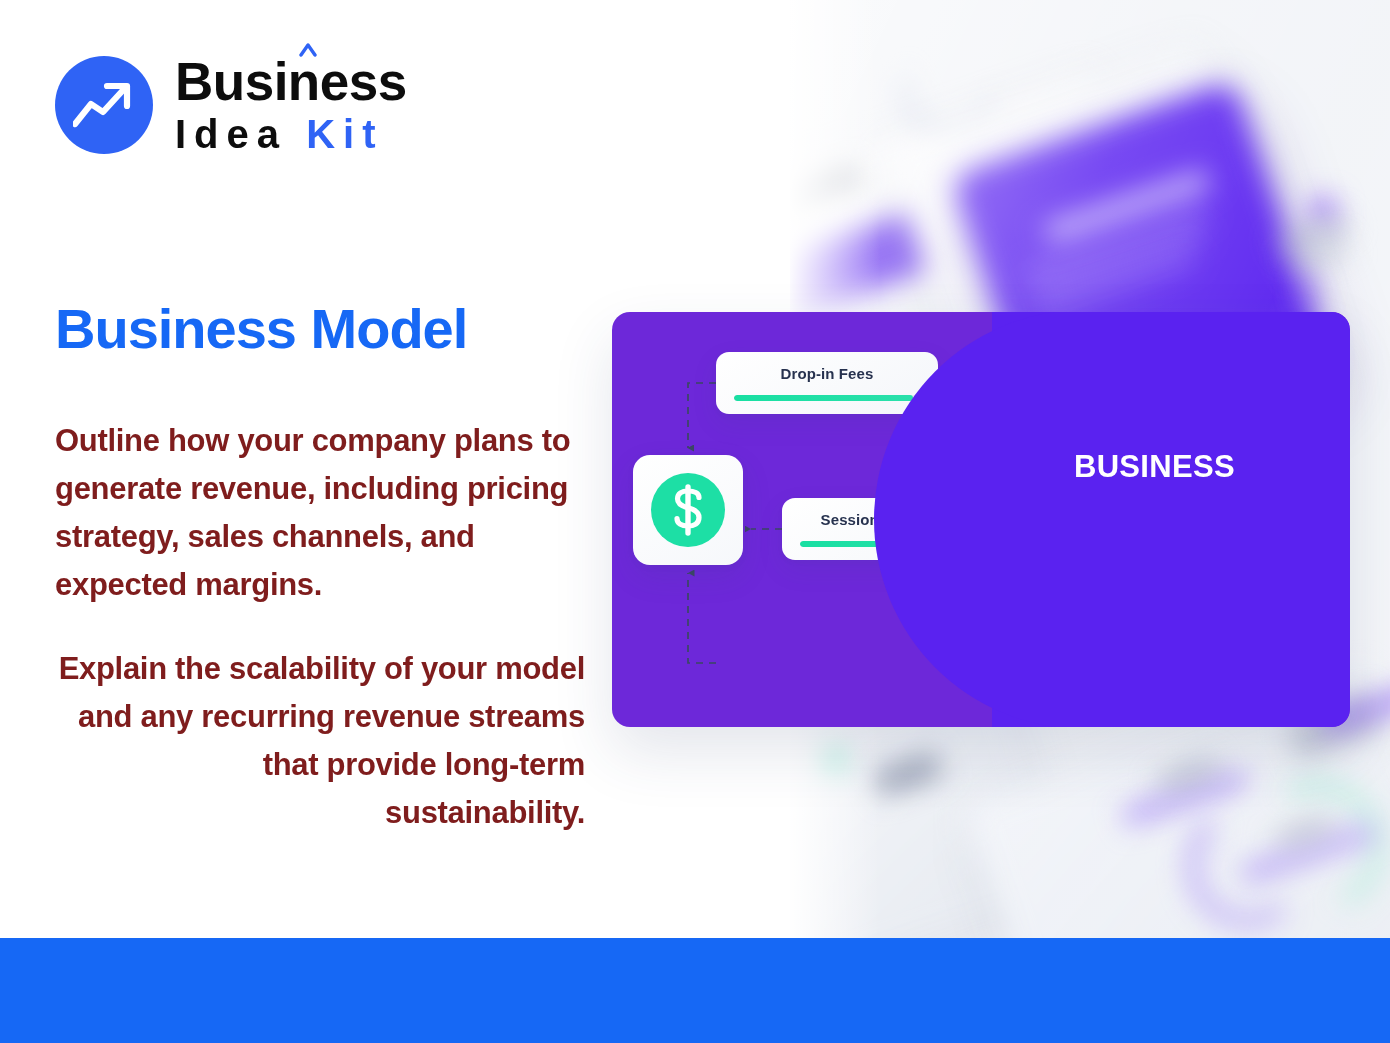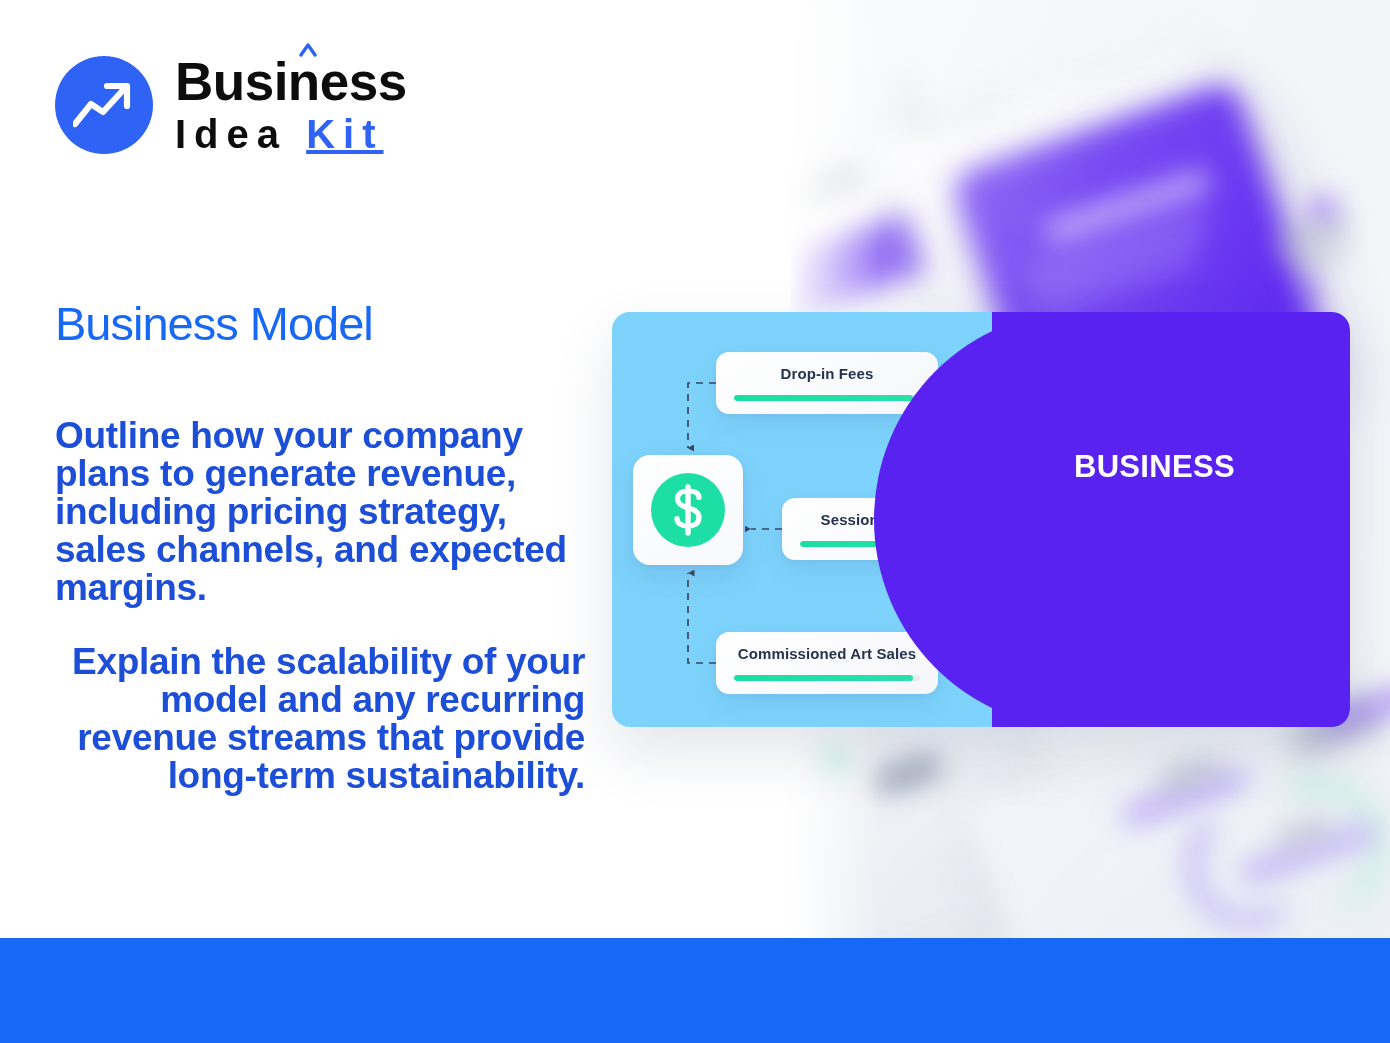--- a/index.html
+++ b/index.html
@@ -126,38 +126,38 @@
     font-size:53px; font-weight:700; color:#0d0d0d; letter-spacing:-.5px;
     position:relative; white-space:nowrap;
   }
   .logo-caret{
     position:absolute; left:124px; top:-13px; width:18px; height:15px;
   }
   .logo-line2{
     font-size:40px; font-weight:700; color:#0d0d0d;
     letter-spacing:8px; margin-top:6px; white-space:nowrap;
   }
-  .logo-line2 .kit{ color:#2f63f5;text-decoration:underline; }
+  .logo-line2 .kit{ color:#2f63f5; }
 
   .headline{
     position:absolute; left:55px; top:296px;
-    font-size:47px; font-weight:400; color:#1668f5; letter-spacing:-1px;
+    font-size:56px; font-weight:700; color:#1668f5; letter-spacing:-1px;
   }
 
   .body-copy{ position:absolute; left:55px; top:417px; width:530px; }
   .body-copy p{
-    font-size:37px; line-height:38px; font-weight:700; color:#1d4ed8;
+    font-size:31px; line-height:48px; font-weight:700; color:#7f1d1d;
     letter-spacing:-.3px;
   }
   .body-copy p + p{ margin-top:36px;text-align:right; }
 
   
   .diagram-card{
     position:absolute; left:612px; top:312px; width:738px; height:415px;
-    background:#7dd3fc; border-radius:18px; overflow:hidden;
+    background:#6d28d9; border-radius:18px; overflow:hidden;
     box-shadow:0 26px 60px rgba(45,60,110,.13);
   }
 
   .purple-panel{
     position:absolute; right:0; top:0; width:358px; height:415px;
     background:#5a22f0; border-radius:0 18px 18px 0;
   }
   .purple-curve{
     position:absolute; left:-118px; top:-2px; width:240px; height:419px;
     background:#5a22f0; border-radius:240px 0 0 240px;
@@ -318,26 +318,20 @@
       </div>
     </div>
 
     <div class="node node-2">
       <div class="node-label">Session Workshops</div>
       <div class="node-track">
         <div class="node-fill" style="width:96%"></div>
       </div>
     </div>
 
-    <div class="node node-3">
-      <div class="node-label">Commissioned Art Sales</div>
-      <div class="node-track">
-        <div class="node-fill" style="width:96%"></div>
-      </div>
-    </div>
 
     <div class="purple-panel">
       <div class="purple-curve"></div>
       <div class="purple-content">
         <div class="purple-title">
           <div>BUSINESS</div>
         </div>
       </div>
     </div>
   </div>

